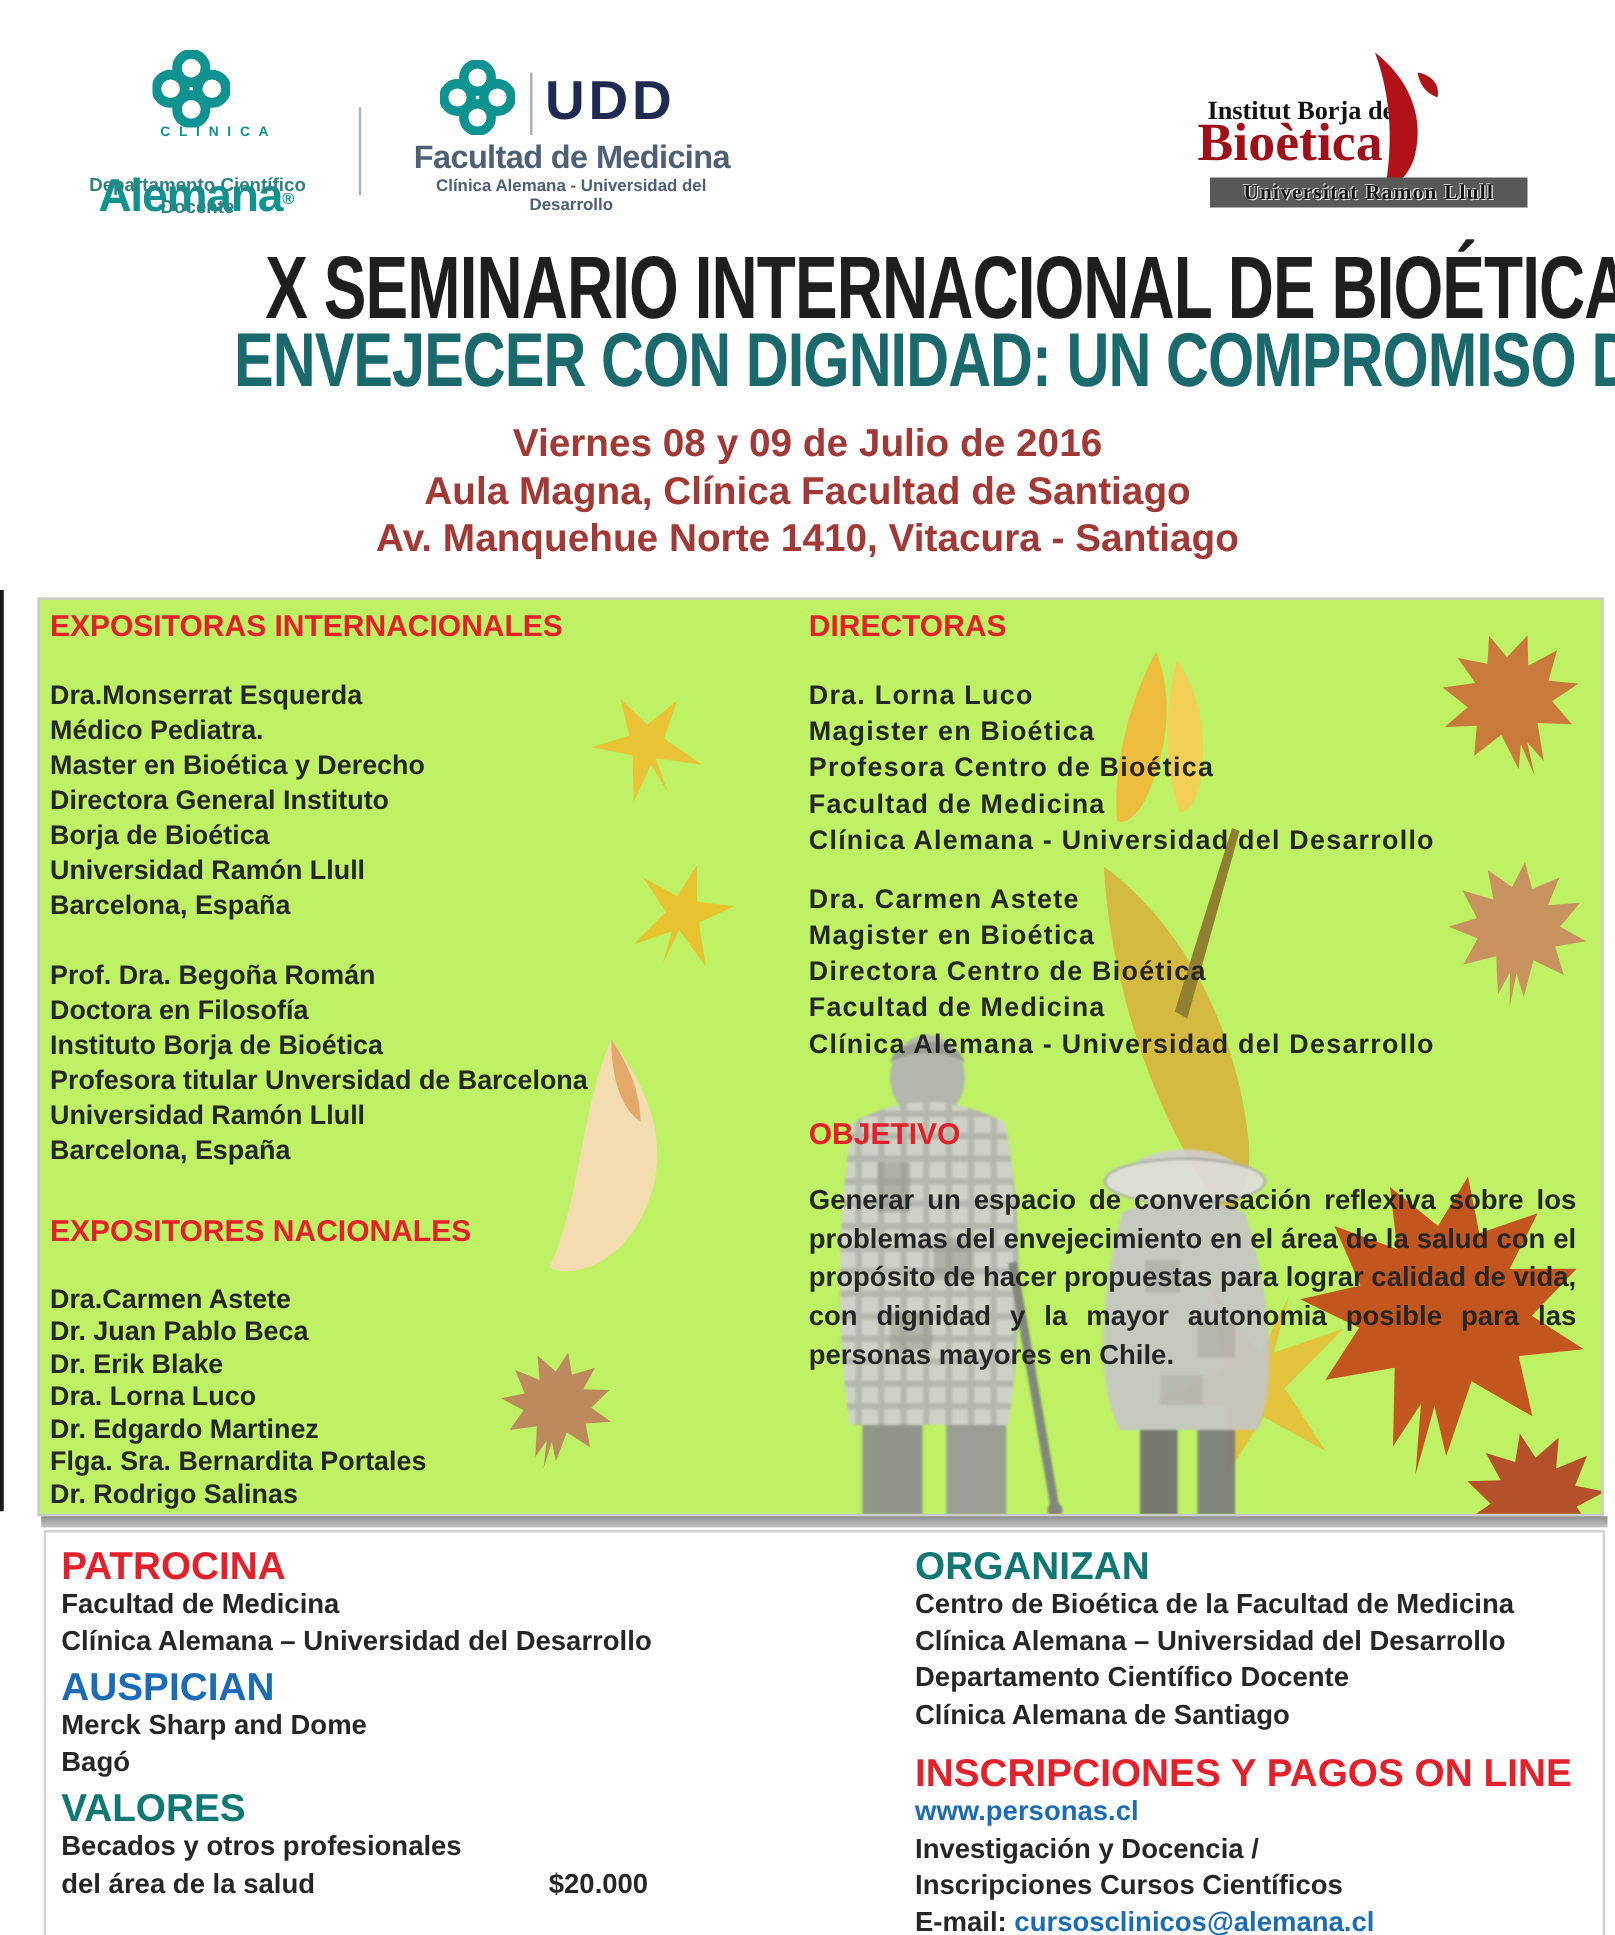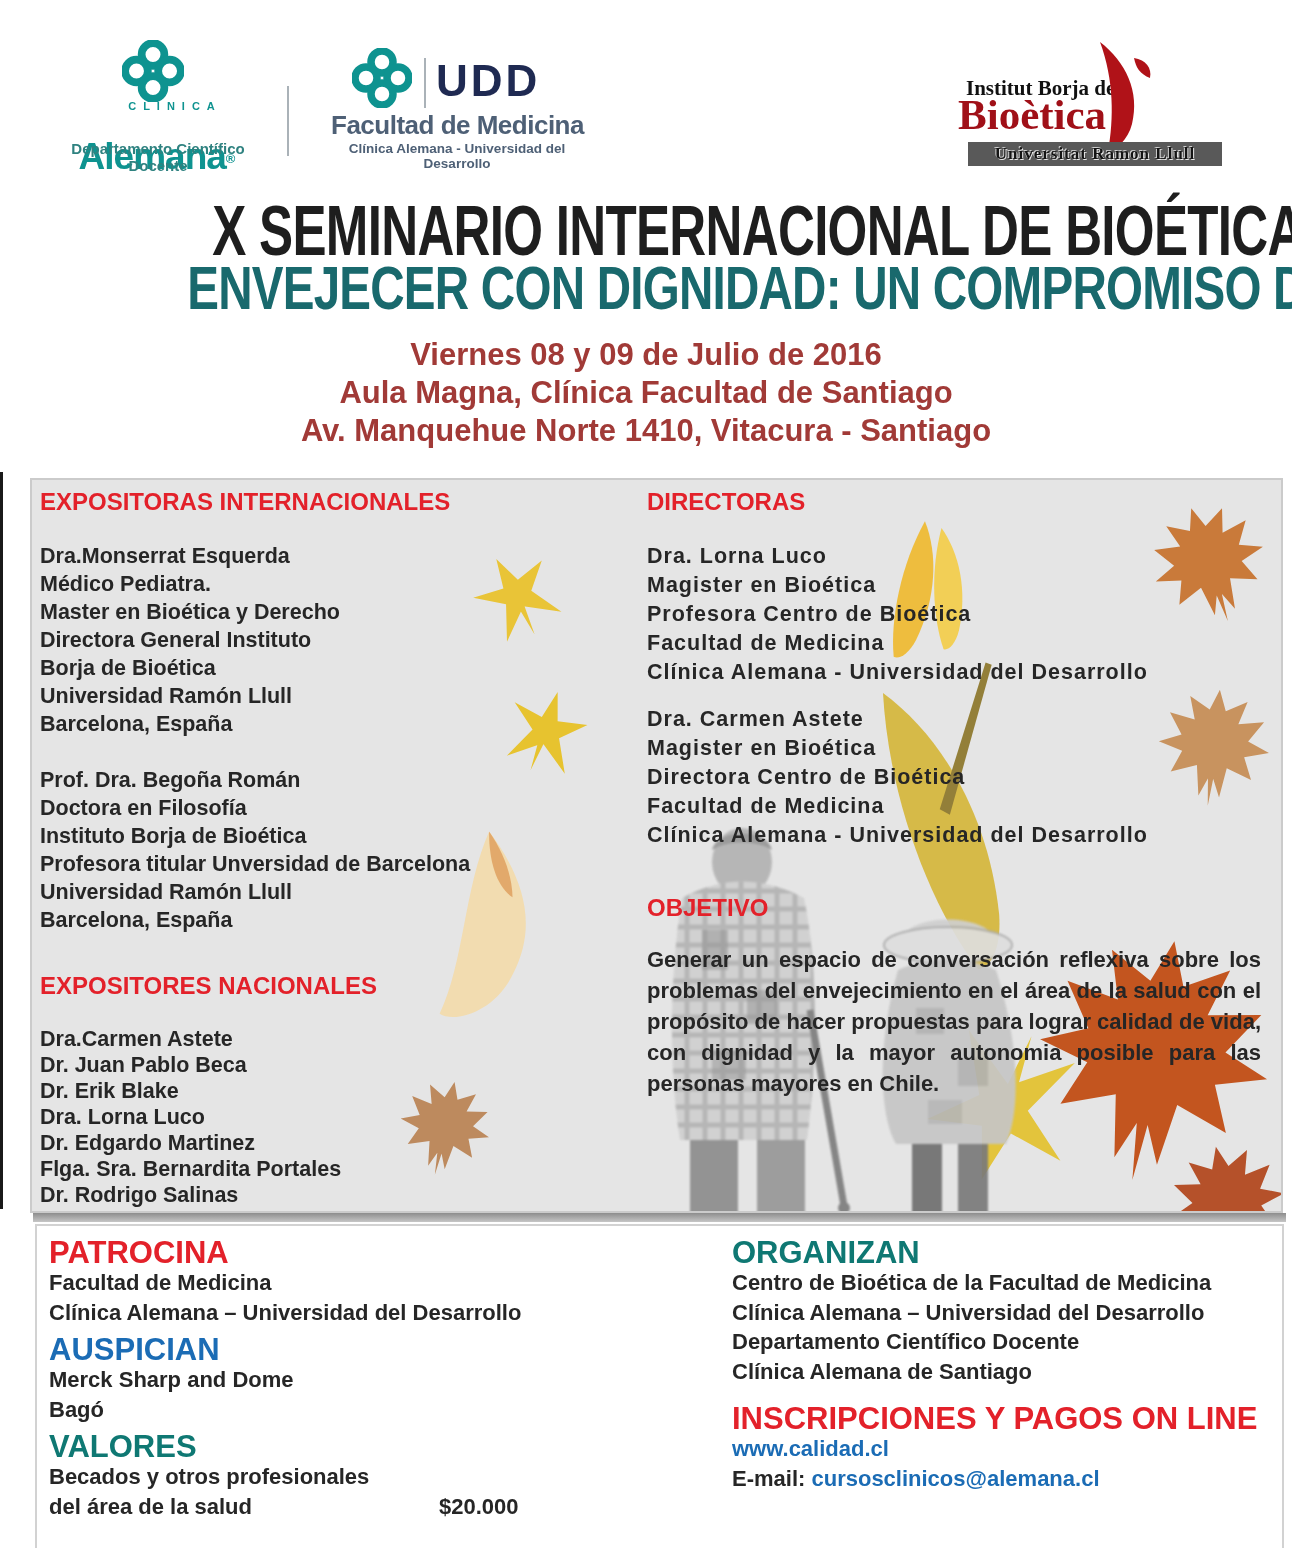--- a/index.html
+++ b/index.html
@@ -37,21 +37,21 @@
   .title-main span{display:inline-block;font-weight:700;font-size:71px;color:#1e1e1e;
       letter-spacing:-1px;transform:scaleX(0.72);}
   .title-sub{left:0;top:253px;width:1292px;text-align:center;white-space:nowrap;}
   .title-sub span{display:inline-block;font-weight:700;font-size:61px;color:#19696d;
       letter-spacing:-1px;transform:scaleX(0.78);}
   .event-info{left:0;top:336px;width:1292px;text-align:center;font-weight:700;
       font-size:31px;line-height:38px;color:#a13a37;}
 
   
   .main-box{left:30px;top:478px;width:1253px;height:735px;border:2px solid #cbcbcb;
-      box-sizing:border-box;background:#e5e5e5;overflow:hidden;}
+      box-sizing:border-box;background:#bef264;overflow:hidden;}
   .edge-line{left:0;top:472px;width:3px;height:737px;background:#191919;}
   .hd{font-weight:700;font-size:24px;letter-spacing:0;}
   .hd.red{color:#e3212a;}
   .col-left{left:8px;top:8px;width:600px;}
   .col-right{left:615px;top:8px;width:632px;}
   .pblock{font-weight:700;font-size:21.5px;color:#262626;white-space:pre-line;}
   .lh28{line-height:28px;}
   .lh29{line-height:29px;}
   .nat-name{font-weight:700;font-size:21.5px;line-height:26px;color:#262626;}
   .dir-block{letter-spacing:1px;}
@@ -288,18 +288,20 @@
       </div>
     </div>
 
     <div class="abs b-col-right">
       <div class="b-hd teal">ORGANIZAN</div>
       <div class="b-text">Centro de Bioética de la Facultad de Medicina
 Clínica Alemana – Universidad del Desarrollo
 Departamento Científico Docente
 Clínica Alemana de Santiago</div>
       <div class="b-hd red" style="margin-top:18px;">INSCRIPCIONES Y PAGOS ON LINE</div>
-      <div class="b-text link">www.calidad.cl</div>
+      <div class="b-text link">www.personas.cl</div>
+      <div class="b-text">Investigación y Docencia /
+Inscripciones Cursos Científicos</div>
       <div class="mail-line"><span>E-mail: </span><span class="link">cursosclinicos@alemana.cl</span></div>
     </div>
   </section>
 
 </div>
 
 </body></html>

